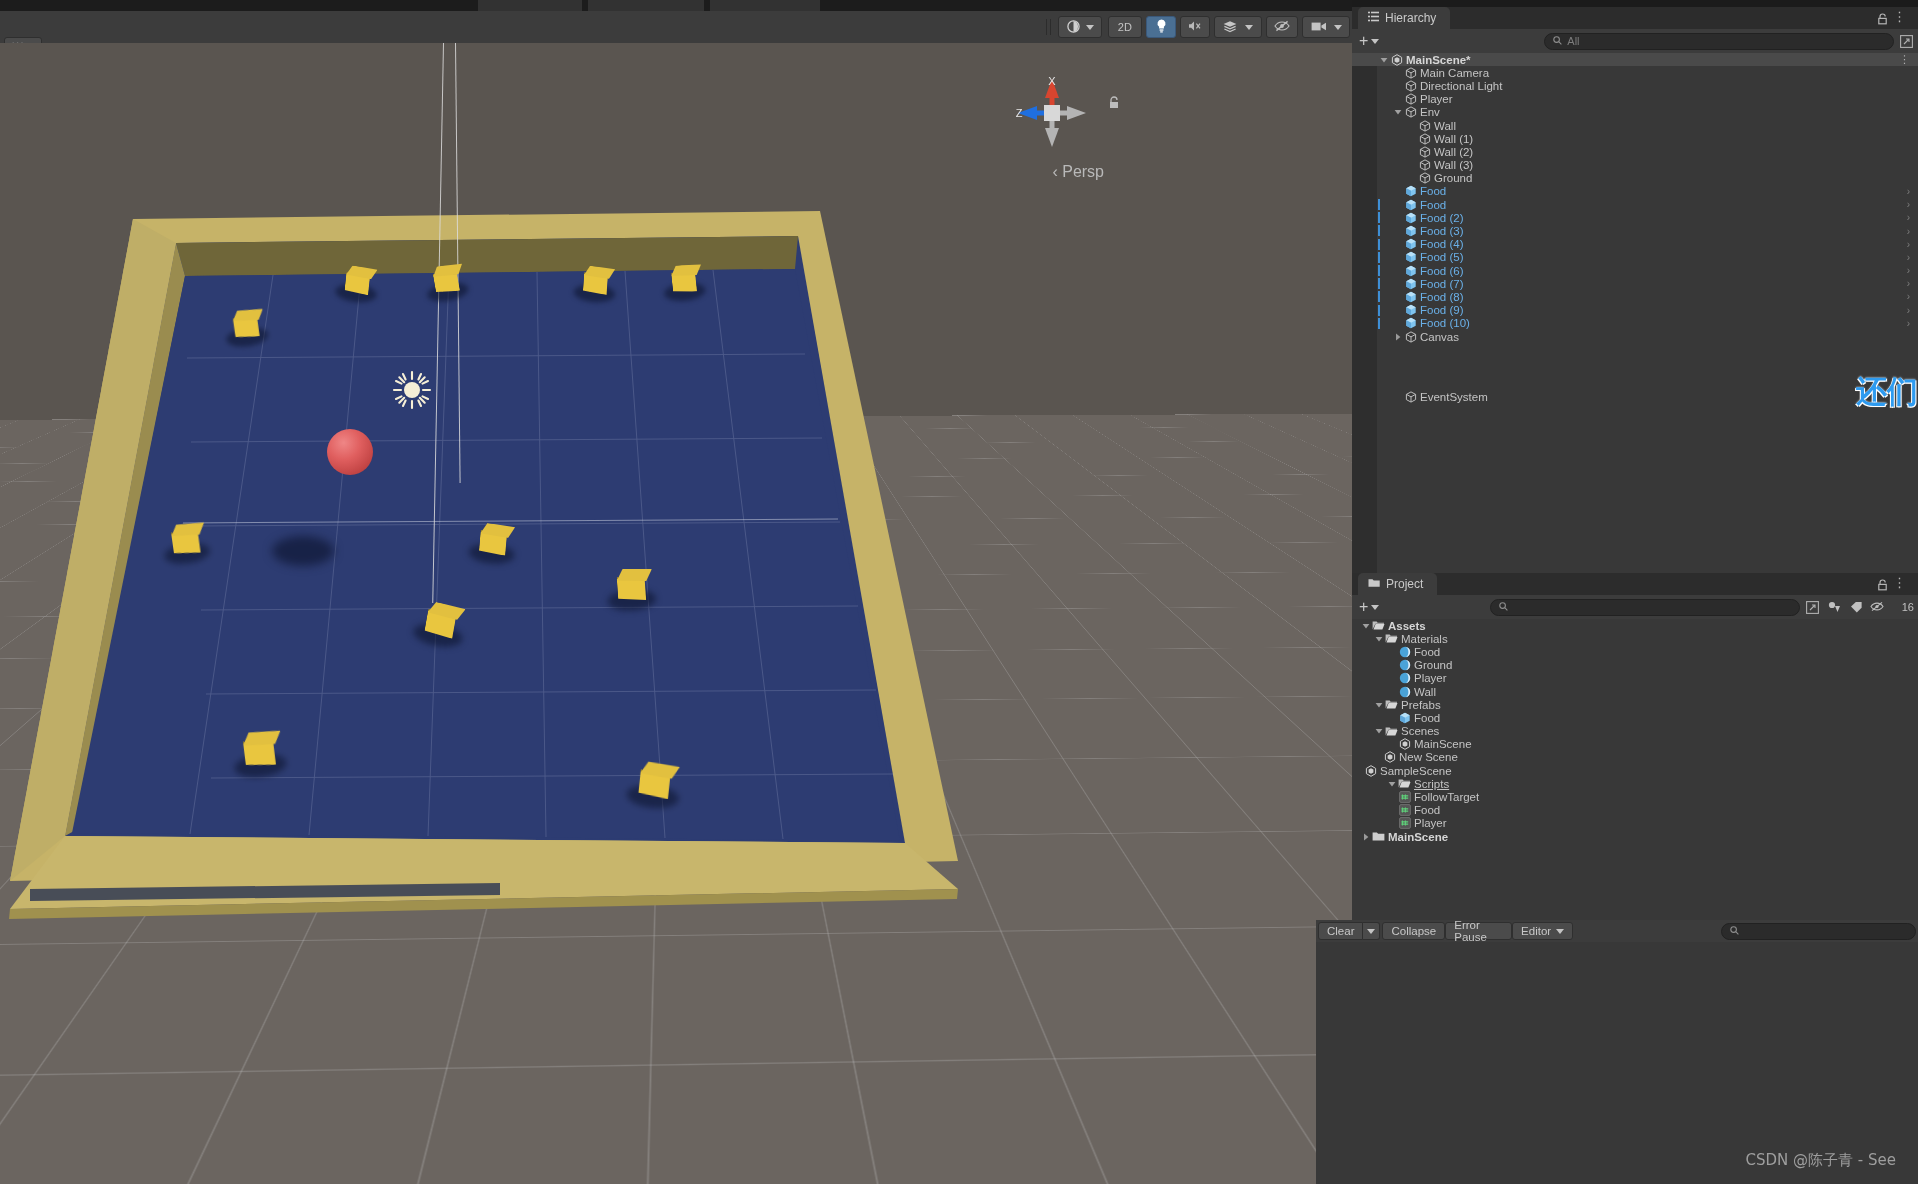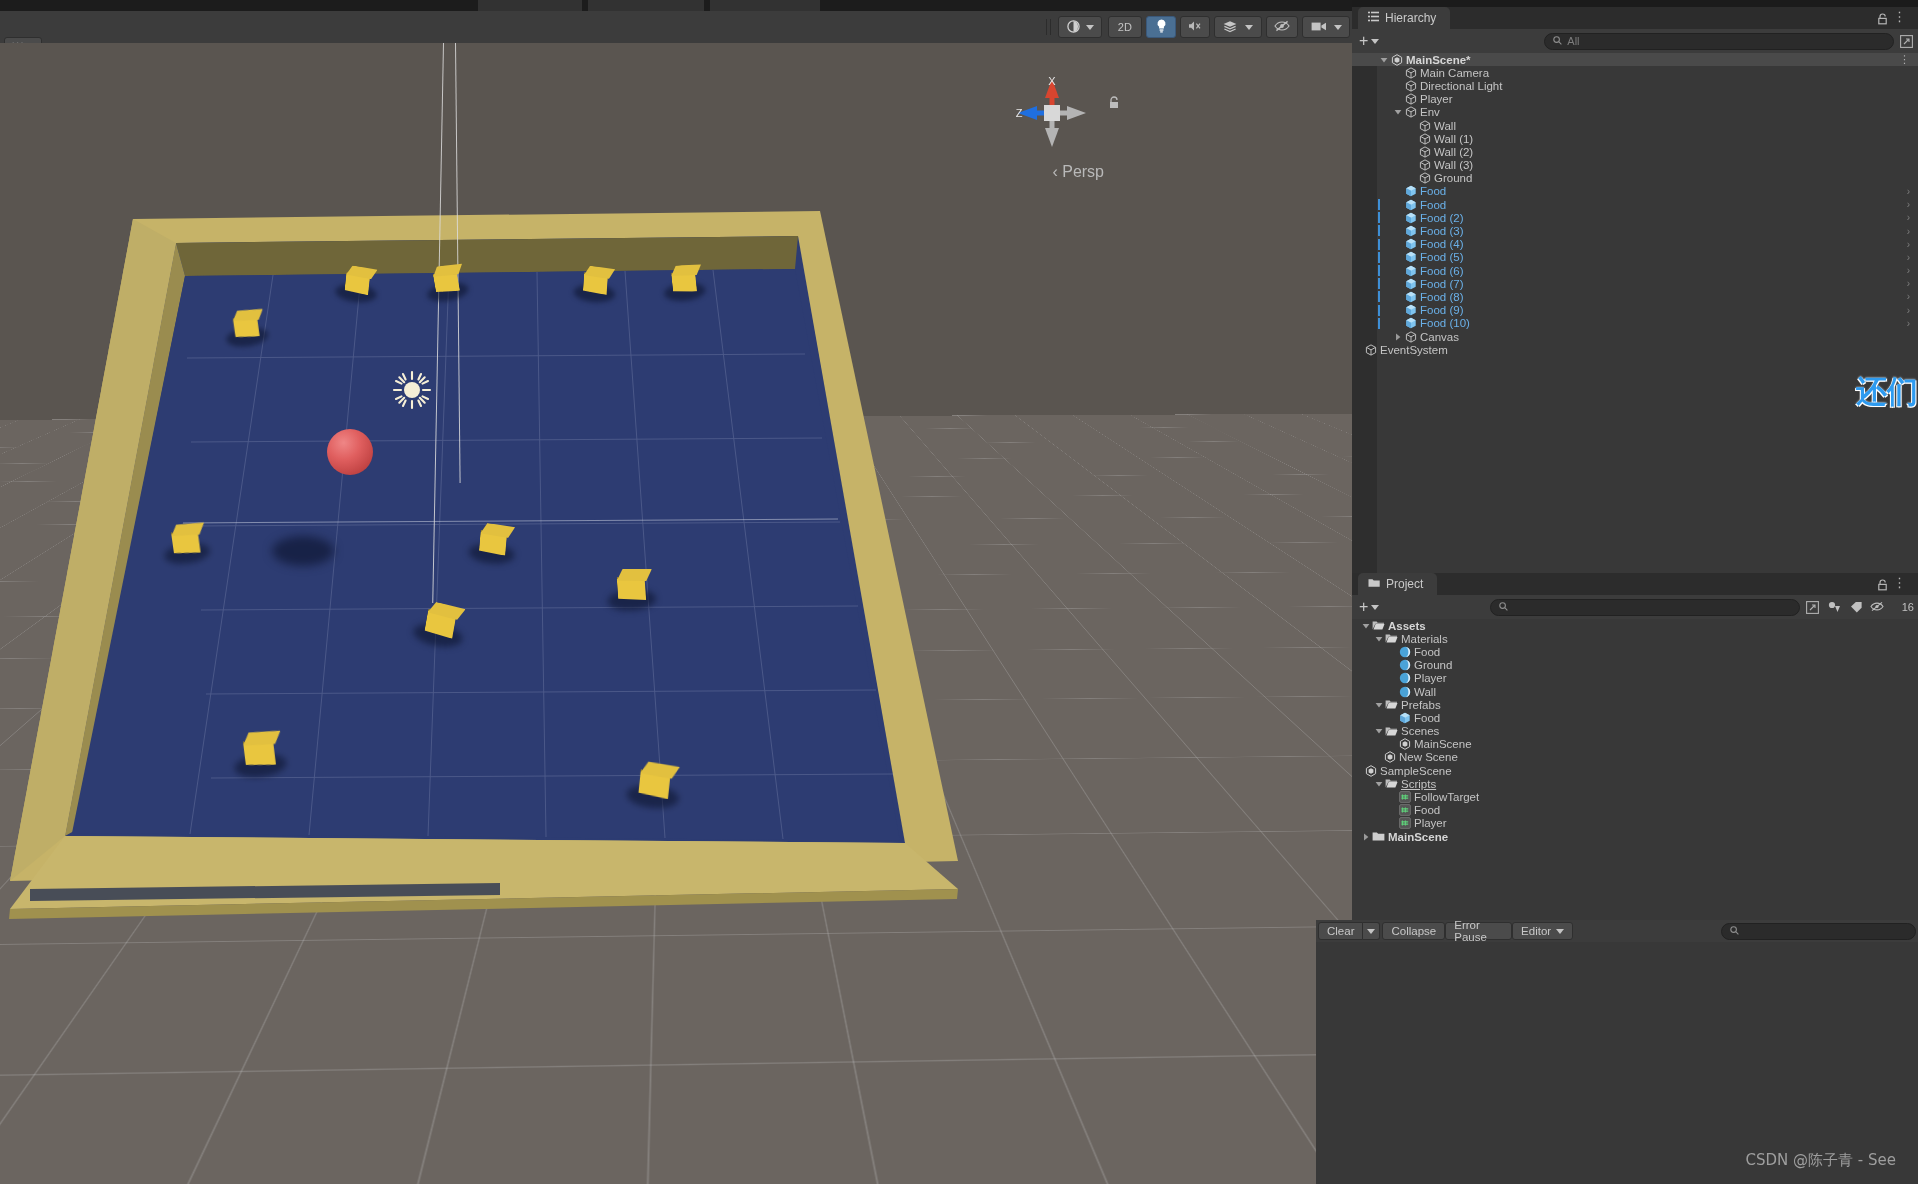--- a/index.html
+++ b/index.html
@@ -745,21 +745,21 @@
               <span class="ico">
                 <svg width="12" height="12" viewBox="0 0 12 12">
                   <g fill="none" stroke="#bdbdbd" stroke-width="1">
                     <path d="M6 0.9l4.6 2.5v5.2L6 11.1 1.4 8.6V3.4z"></path>
                     <path d="M1.5 3.4L6 5.9l4.5-2.5M6 5.9v5.1"></path>
                   </g>
                 </svg>
               </span>
               <span class="lbl">Canvas</span>
             </div>
-            <div class="row" style="">
+            <div class="row" style="padding-left: 40px; margin-top: 47px;">
               <span class="twisty"></span>
               <span class="ico">
                 <svg width="12" height="12" viewBox="0 0 12 12">
                   <g fill="none" stroke="#bdbdbd" stroke-width="1">
                     <path d="M6 0.9l4.6 2.5v5.2L6 11.1 1.4 8.6V3.4z"></path>
                     <path d="M1.5 3.4L6 5.9l4.5-2.5M6 5.9v5.1"></path>
                   </g>
                 </svg>
               </span>
               <span class="lbl">EventSystem</span>
@@ -971,21 +971,21 @@
               <span class="ico">
                 <svg width="12" height="12" viewBox="0 0 12 12">
                   <g fill="#cfcfcf">
                     <path d="M6 0.7l4.6 2.65v5.3L6 11.3 1.4 8.65v-5.3z" fill="none" stroke="#cfcfcf" stroke-width="1"></path>
                     <path d="M6 3.2l2.4 1.4v2.8L6 8.8 3.6 7.4V4.6z"></path>
                   </g>
                 </svg>
               </span>
               <span class="lbl">SampleScene</span>
             </div>
-            <div class="row" style="padding-left: 21px; text-decoration: underline;">
+            <div class="row" style="padding-left: 34px; text-decoration: underline;">
               <span class="twisty">
                 <svg width="8" height="8" viewBox="0 0 8 8">
                   <polygon points="0.6,2 7.4,2 4,6.4" fill="#a0a0a0"></polygon>
                 </svg>
               </span>
               <span class="ico">
                 <svg width="13" height="11" viewBox="0 0 13 11">
                   <path d="M0.6 1.4h4l1.1 1.3H12v1.1H3.4L0.6 9.6z" fill="#bdbdbd"></path>
                   <path d="M3.6 3.9h8.9l-2.1 5.7H1.5z" fill="#d6d6d6"></path>
                 </svg>

